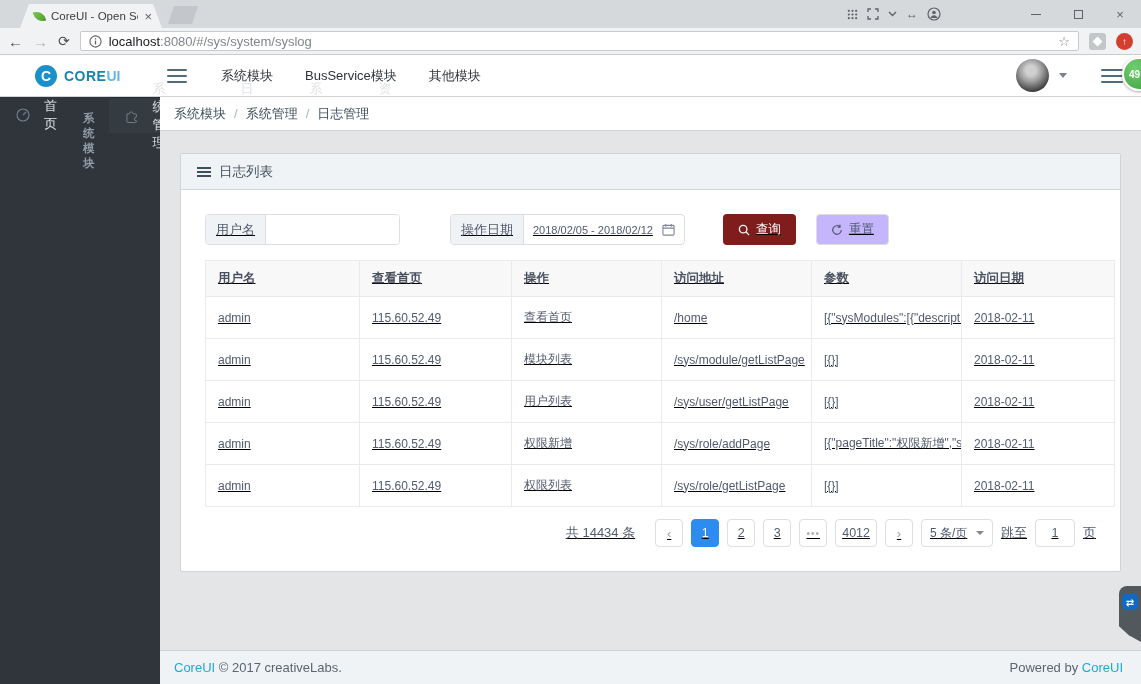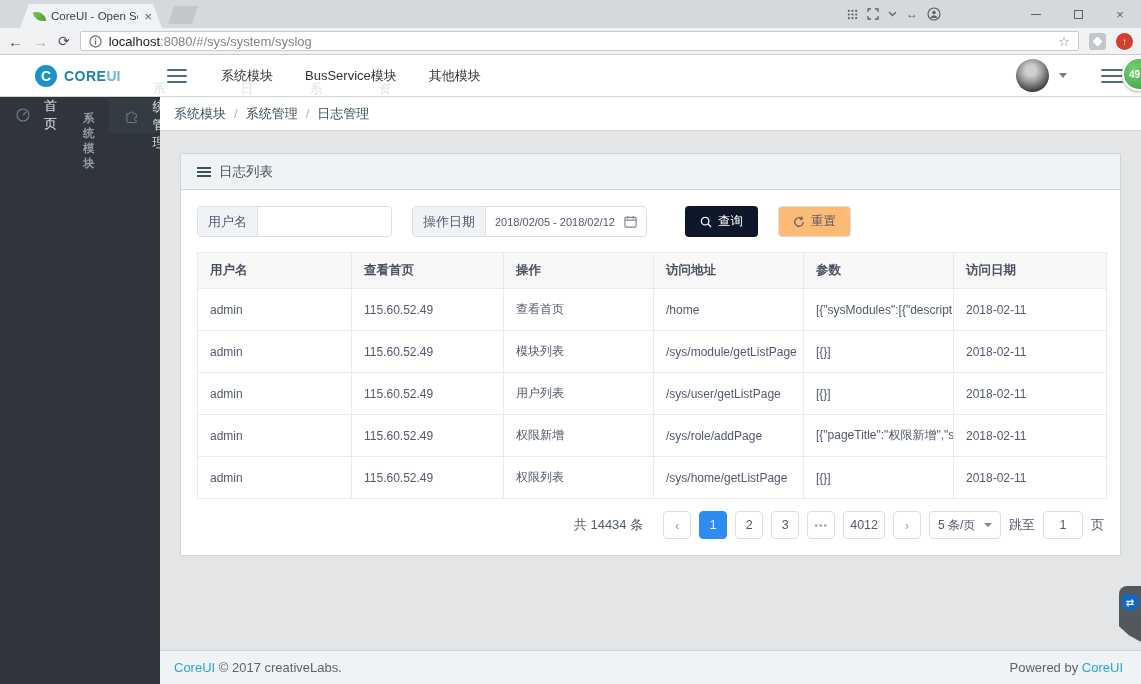--- a/index.html
+++ b/index.html
@@ -82,35 +82,35 @@
                 color:#3e515b; font-size:13px; }
   .crumb-sep { color:#a4b7c1; }
   .main { position:absolute; left:160px; top:131px; width:981px; height:519px; background:#e4e5e6; }
 
   .card { position:absolute; left:20px; top:22px; width:941px; background:#fff;
           border:1px solid #d1d4d7; border-radius:2px; }
   .card-header { height:36px; background:#f0f3f5; border-bottom:1px solid #d1d4d7;
                  display:flex; align-items:center; padding:0 16px; gap:8px; color:#3e515b; font-size:13.5px; }
   .list-icon { width:14px; height:10px; display:flex; flex-direction:column; justify-content:space-between; }
   .list-icon span { height:2px; background:#3e515b; }
-  .card-body { padding:16px; }
+  .card-body { padding:24px;text-decoration:underline; }
 
   
   .filters { display:flex; align-items:center; }
   .igroup { display:flex; height:31px; border:1px solid #dcdee2; border-radius:4px; overflow:hidden; background:#fff; }
   .igroup .prepend { background:#f0f3f5; border-right:1px solid #dcdee2; display:flex; align-items:center;
                      padding:0 10px; color:#515a6e; font-size:13px; white-space:nowrap; }
   .igroup input { border:0; outline:none; padding:0 8px; font-size:12.5px; color:#515a6e; width:133px; }
-  .date-group { margin-left:20px; }
+  .date-group { margin-left:50px; }
   .date-value { display:flex; align-items:center; padding:0 9px; font-size:11px; color:#515a6e; white-space:nowrap; }
   .cal-icon { display:flex; align-items:center; padding-right:9px; color:#808695; }
   .btn { height:31px; border-radius:4px; display:flex; align-items:center; gap:6px; padding:0 14px;
          font-size:12.5px; cursor:pointer; border:1px solid transparent; }
-  .btn-primary { background:#0f172a; color:#fff; margin-left:38px; }
-  .btn-default { background:#fdba74; color:#515a6e; border-color:#dcdee2; margin-left:20px; }
+  .btn-primary { background:#7f1d1d; color:#fff; margin-left:38px; }
+  .btn-default { background:#c4b5fd; color:#515a6e; border-color:#dcdee2; margin-left:20px; }
 
   
   .log-table { width:909px; margin-top:15px; border-collapse:collapse; table-layout:fixed; }
   .log-table th { background:#f8f8f9; color:#495060; font-size:12.5px; text-align:left;
                   padding:9px 12px; border:1px solid #e8eaec; font-weight:bold; }
   .log-table td { color:#515a6e; font-size:12px; padding:12px 12px; border:1px solid #e8eaec;
                   white-space:nowrap; overflow:hidden; }
 
   
   .pager { margin-top:12px; display:flex; align-items:center; justify-content:flex-end; gap:8px;
@@ -384,21 +384,21 @@
               <td>权限新增</td>
               <td>/sys/role/addPage</td>
               <td>[{"pageTitle":"权限新增","sy...</td>
               <td>2018-02-11</td>
             </tr>
 
             <tr>
               <td>admin</td>
               <td>115.60.52.49</td>
               <td>权限列表</td>
-              <td>/sys/home/getListPage</td>
+              <td>/sys/role/getListPage</td>
               <td>[{}]</td>
               <td>2018-02-11</td>
             </tr>
           </tbody>
       </table>
 
       <div class="pager">
         <span class="pg-total">共 14434 条</span>
         <div class="pg-btn">
             <span class="pg-arrow">‹</span>

